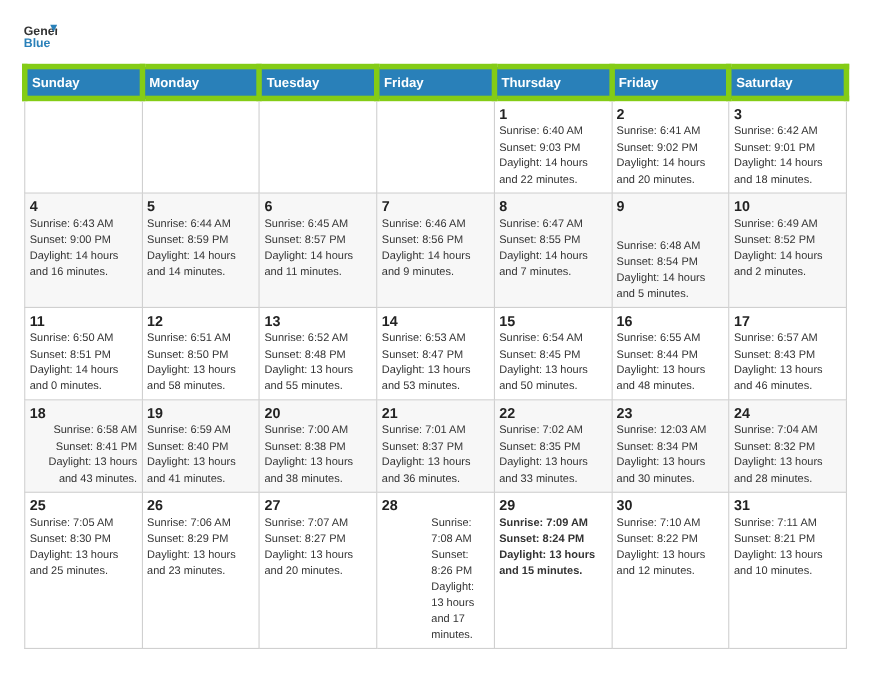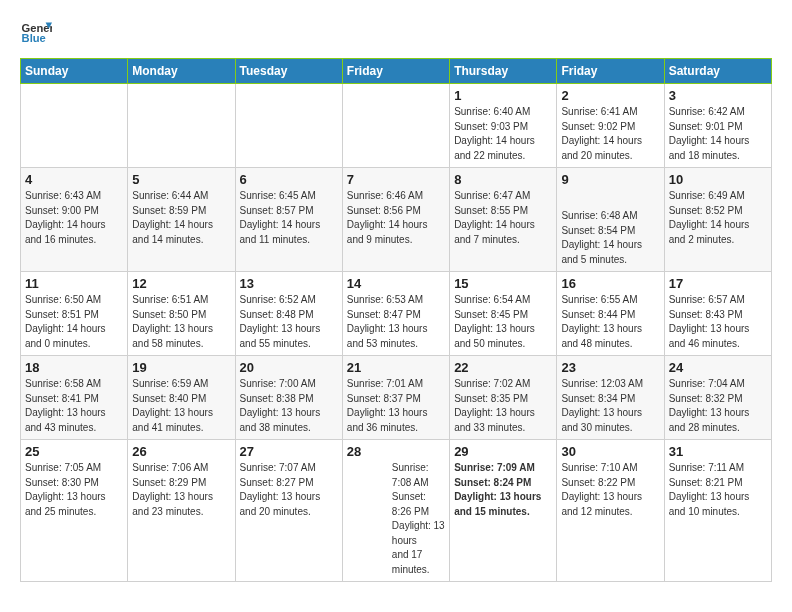--- a/index.html
+++ b/index.html
@@ -49,21 +49,21 @@
       border-collapse: collapse;
       table-layout: fixed;
     }
     thead tr th {
       background-color: #2980b9;
       color: #fff;
       font-size: 12px;
       font-weight: bold;
       padding: 5px 4px;
       text-align: left;
-      border: 1px solid #84cc16;
+      border: 5px solid #84cc16;
     }
     tbody tr td {
       border: 1px solid #d0d0d0;
       vertical-align: top;
       padding: 4px 4px;
       font-size: 10px;
       color: #333;
       height: 82px;
       background: #fff;
     }
@@ -242,21 +242,21 @@
             <span class="day-num">17</span>
             <div class="cell-content" style="white-space: pre-line;">Sunrise: 6:57 AM
 Sunset: 8:43 PM
 Daylight: 13 hours
 and 46 minutes.</div>
           </td>
         </tr>
         <tr>
           <td>
             <span class="day-num">18</span>
-            <div class="cell-content" style="white-space: pre-line;">Sunrise: 6:58 AM
+            <div class="cell-content" style="white-space: pre-line; text-align: right;">Sunrise: 6:58 AM
 Sunset: 8:41 PM
 Daylight: 13 hours
 and 43 minutes.</div>
           </td>
           <td>
             <span class="day-num">19</span>
             <div class="cell-content" style="white-space: pre-line;">Sunrise: 6:59 AM
 Sunset: 8:40 PM
 Daylight: 13 hours
 and 41 minutes.</div>

